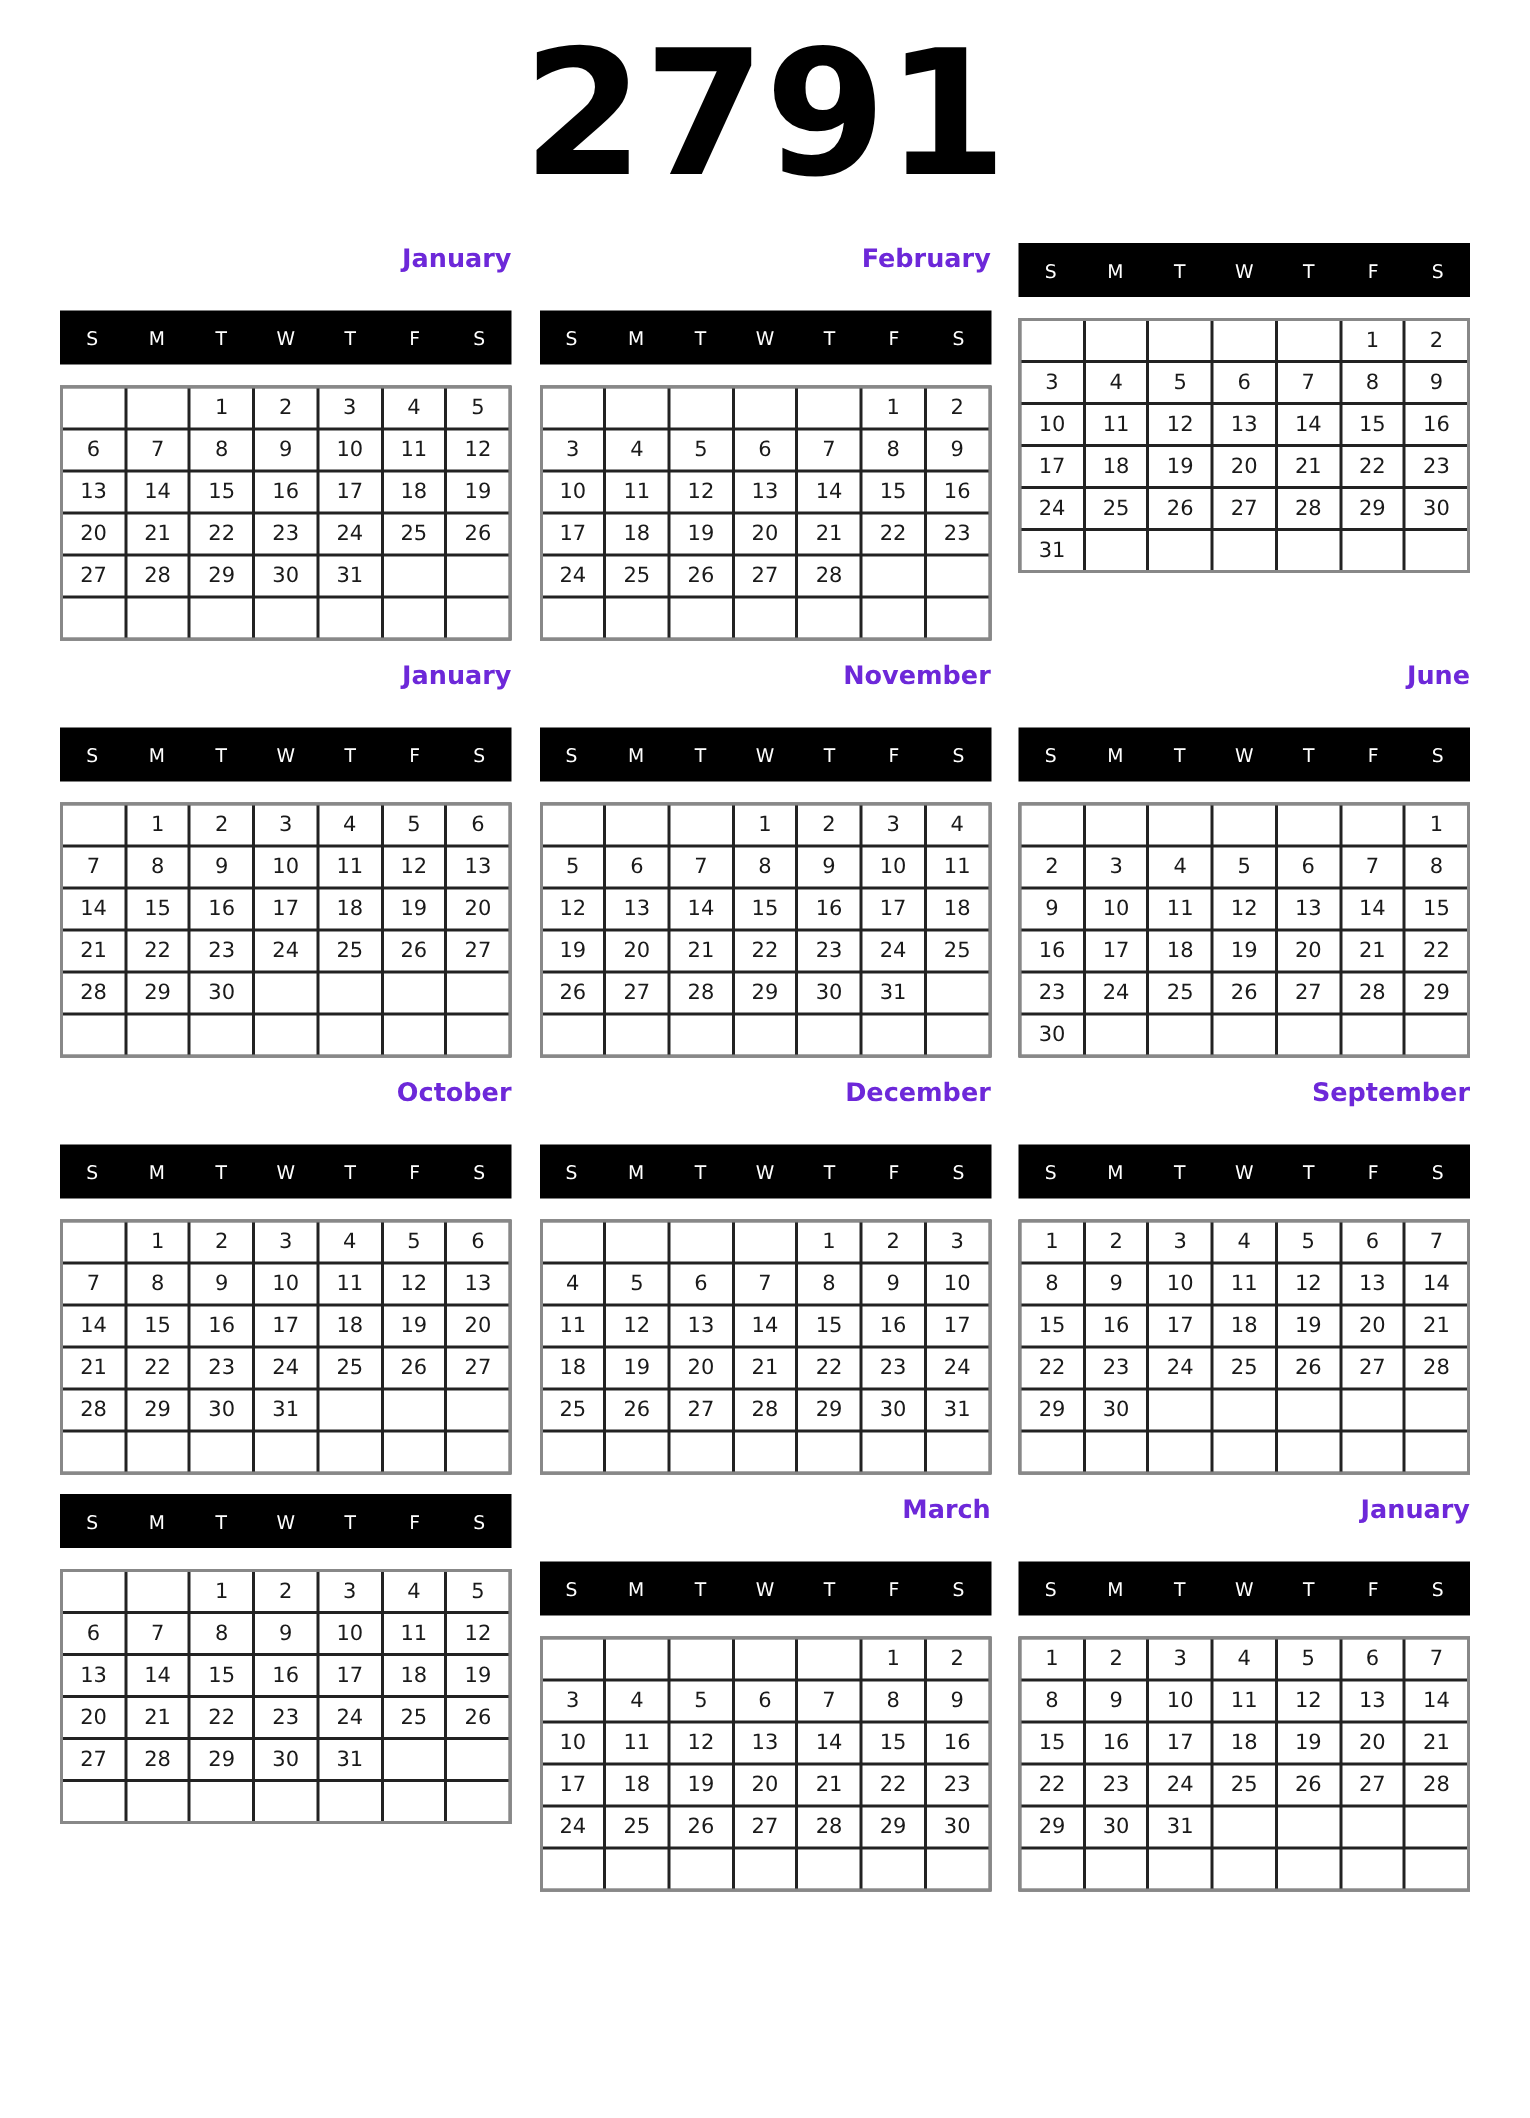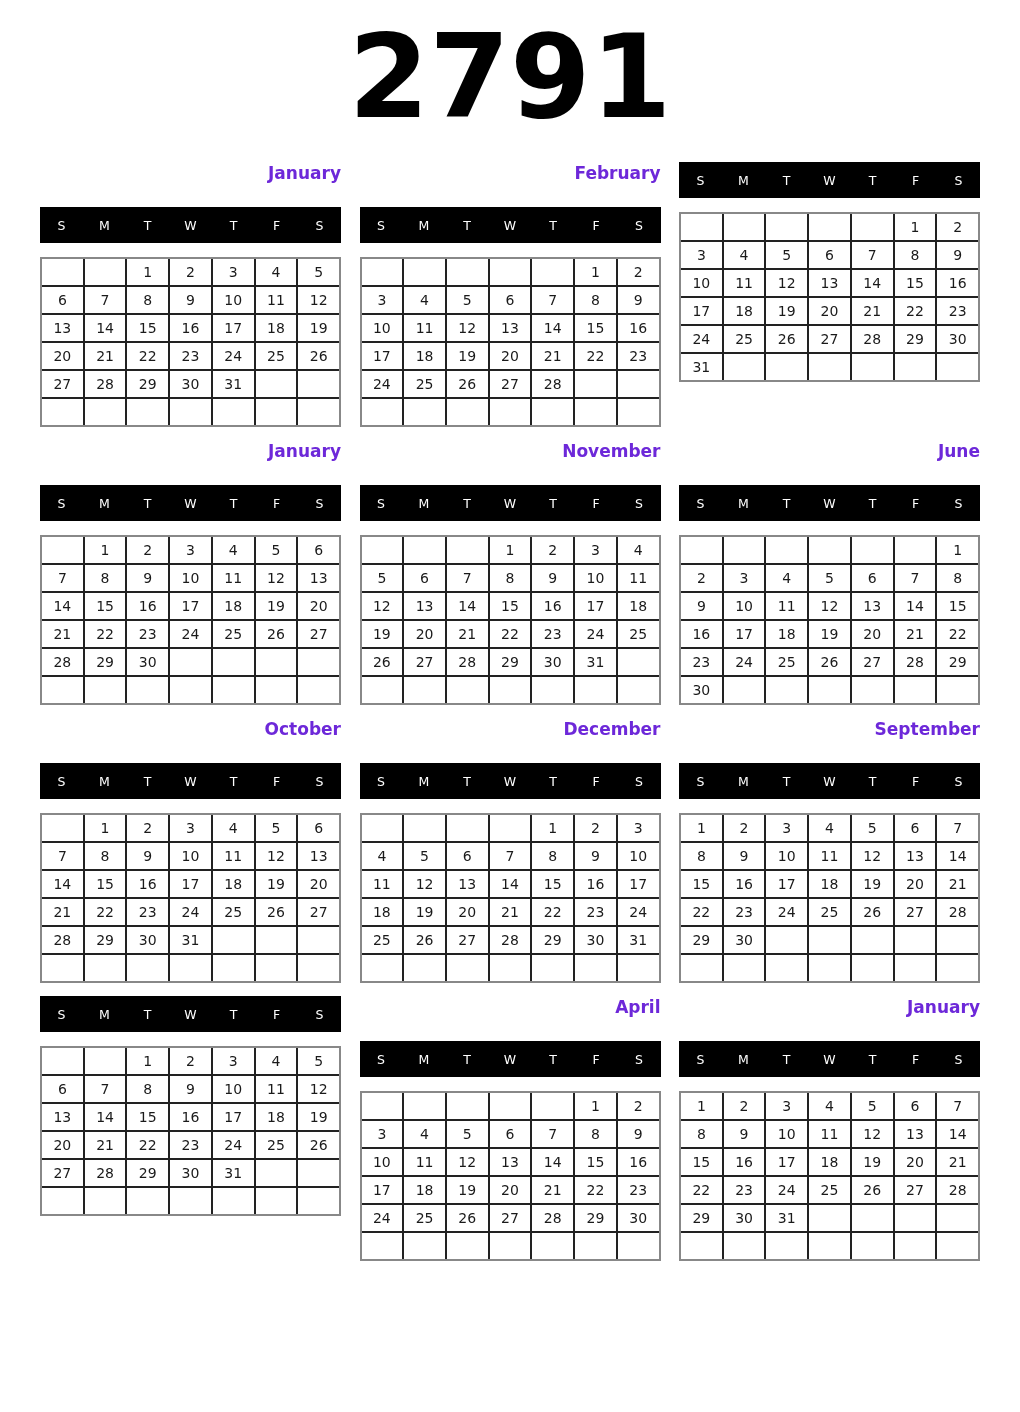--- a/index.html
+++ b/index.html
@@ -606,21 +606,21 @@
           <div class="date-cell" style="color: rgb(26, 26, 26);"></div>
           <div class="date-cell" style="color: rgb(26, 26, 26);"></div>
           <div class="date-cell" style="color: rgb(26, 26, 26);"></div>
           <div class="date-cell" style="color: rgb(26, 26, 26);"></div>
           <div class="date-cell" style="color: rgb(26, 26, 26);"></div>
           <div class="date-cell" style="color: rgb(26, 26, 26);"></div>
         </div>
   </div>
 
   <div class="month">
-    <div class="month-name">April</div>
+    <div class="month-name">March</div>
     <div class="dow" style="background: rgb(0, 0, 0); color: rgb(255, 255, 255);">
           <div>S</div>
           <div>M</div>
           <div>T</div>
           <div>W</div>
           <div>T</div>
           <div>F</div>
           <div>S</div>
         </div>
     <div class="dates" style="background: rgb(34, 34, 34); border-color: rgb(136, 136, 136);">

